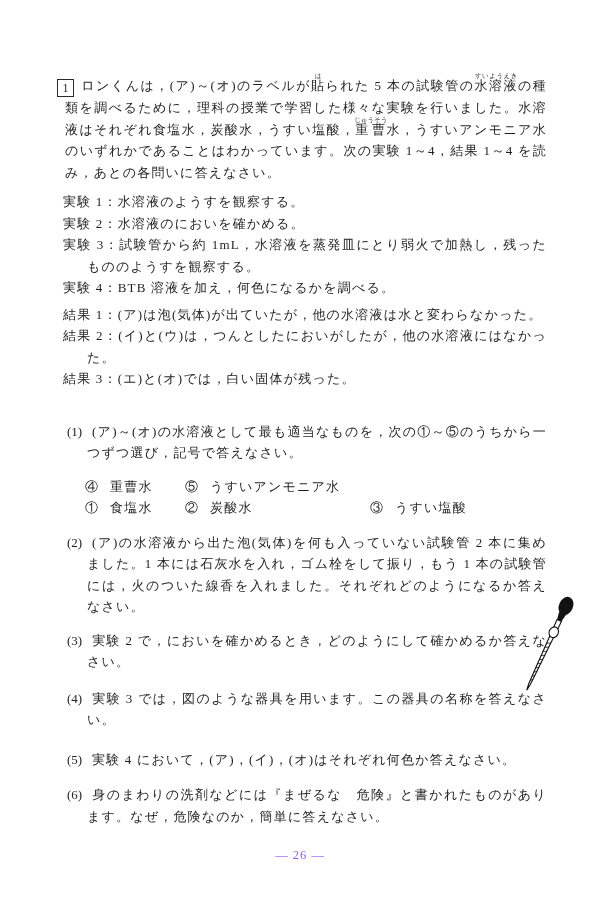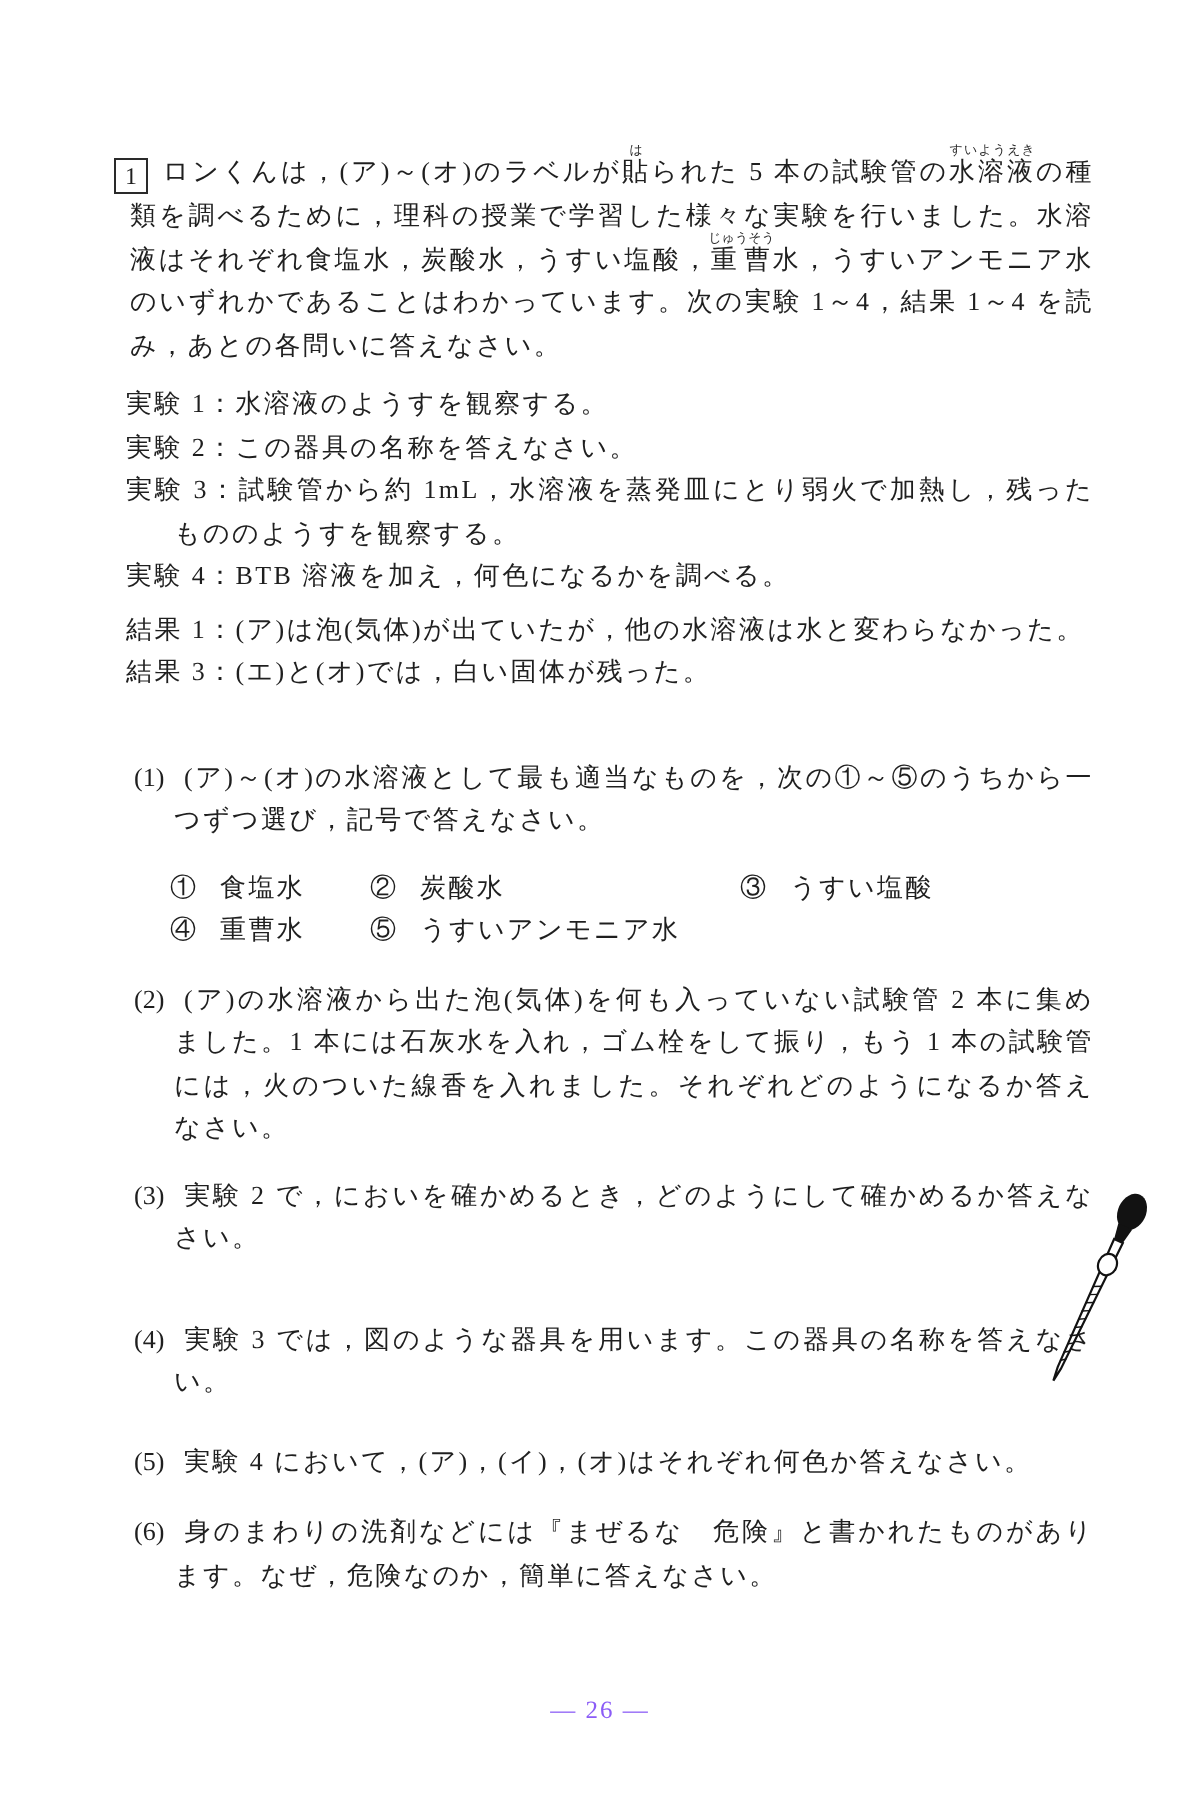--- a/index.html
+++ b/index.html
@@ -72,21 +72,21 @@
   }
   .qnum {
     display: inline-block;
     text-indent: 0;
     width: 25px;
     letter-spacing: 0;
   }
   .q1 { margin-top: 31px; }
   .q2 { margin-top: 13px; }
   .q3 { margin-top: 12px; }
-  .q4 { margin-top: 29px; }
+  .q4 { margin-top: 15px; }
   .q5 { margin-top: 18px; }
   .q6 { margin-top: 14px; font-family: Liberation Serif, serif; }
   
   .choices { margin-top: 12px; margin-left: 28px; }
   .choice-row { white-space: nowrap; }
   .choice { display: inline-block; vertical-align: top; }
   .choice.w1 { width: 100px; }
   .choice.w2 { width: 185px; }
   .cnum { margin-right: 12px; letter-spacing: 0; }
   
@@ -114,40 +114,41 @@
 
 <div class="page">
   <div class="content">
 
     <div class="intro">
       <span class="qbox">1</span><span>ロンくんは，(ア)～(オ)のラベルが<ruby>貼<rt>は</rt></ruby>られた 5 本の試験管の<ruby>水溶液<rt>すいようえき</rt></ruby>の種類を調べるために，理科の授業で学習した様々な実験を行いました。水溶液はそれぞれ食塩水，炭酸水，うすい塩酸，<ruby>重曹<rt>じゅうそう</rt></ruby>水，うすいアンモニア水のいずれかであることはわかっています。次の実験 1～4，結果 1～4 を読み，あとの各問いに答えなさい。</span>
     </div>
 
     <div class="exp-block">
       <div class="hang-line"><span>実験 1：</span><span>水溶液のようすを観察する。</span></div>
-      <div class="hang-line"><span>実験 2：</span><span>この器具の名称を答えなさい。</span></div>
+      <div class="hang-line"><span>実験 2：</span><span>水溶液のにおいを確かめる。</span></div>
       <div class="hang-line"><span>実験 3：</span><span>試験管から約 1mL，水溶液を蒸発皿にとり弱火で加熱し，残ったもののようすを観察する。</span></div>
       <div class="hang-line"><span>実験 4：</span><span>BTB 溶液を加え，何色になるかを調べる。</span></div>
     </div>
 
     <div class="res-block">
       <div class="hang-line"><span>結果 1：</span><span>(ア)は泡(気体)が出ていたが，他の水溶液は水と変わらなかった。</span></div>
+      <div class="hang-line"><span>結果 2：</span><span>(イ)と(ウ)は，つんとしたにおいがしたが，他の水溶液にはなかった。</span></div>
       <div class="hang-line"><span>結果 3：</span><span>(エ)と(オ)では，白い固体が残った。</span></div>
     </div>
 
     <div class="question q1">
       <span class="qnum">(1)</span><span>(ア)～(オ)の水溶液として最も適当なものを，次の①～⑤のうちから一つずつ選び，記号で答えなさい。</span>
     </div>
 
     <div class="choices">
       <div class="choice-row">
-        <span class="choice w1"><span class="cnum">①</span><span>食塩水</span></span><span class="choice w2"><span class="cnum">②</span><span>炭酸水</span></span><span class="choice"><span class="cnum">③</span><span>うすい塩酸</span></span>
+        <span class="choice w1"><span class="cnum">④</span><span>重曹水</span></span><span class="choice"><span class="cnum">⑤</span><span>うすいアンモニア水</span></span>
       </div>
       <div class="choice-row">
-        <span class="choice w1"><span class="cnum">④</span><span>重曹水</span></span><span class="choice"><span class="cnum">⑤</span><span>うすいアンモニア水</span></span>
+        <span class="choice w1"><span class="cnum">①</span><span>食塩水</span></span><span class="choice w2"><span class="cnum">②</span><span>炭酸水</span></span><span class="choice"><span class="cnum">③</span><span>うすい塩酸</span></span>
       </div>
     </div>
 
     <div class="question q2">
       <span class="qnum">(2)</span><span>(ア)の水溶液から出た泡(気体)を何も入っていない試験管 2 本に集めました。1 本には石灰水を入れ，ゴム栓をして振り，もう 1 本の試験管には，火のついた線香を入れました。それぞれどのようになるか答えなさい。</span>
     </div>
 
     <div class="question q3">
       <span class="qnum">(3)</span><span>実験 2 で，においを確かめるとき，どのようにして確かめるか答えなさい。</span>
     </div>

